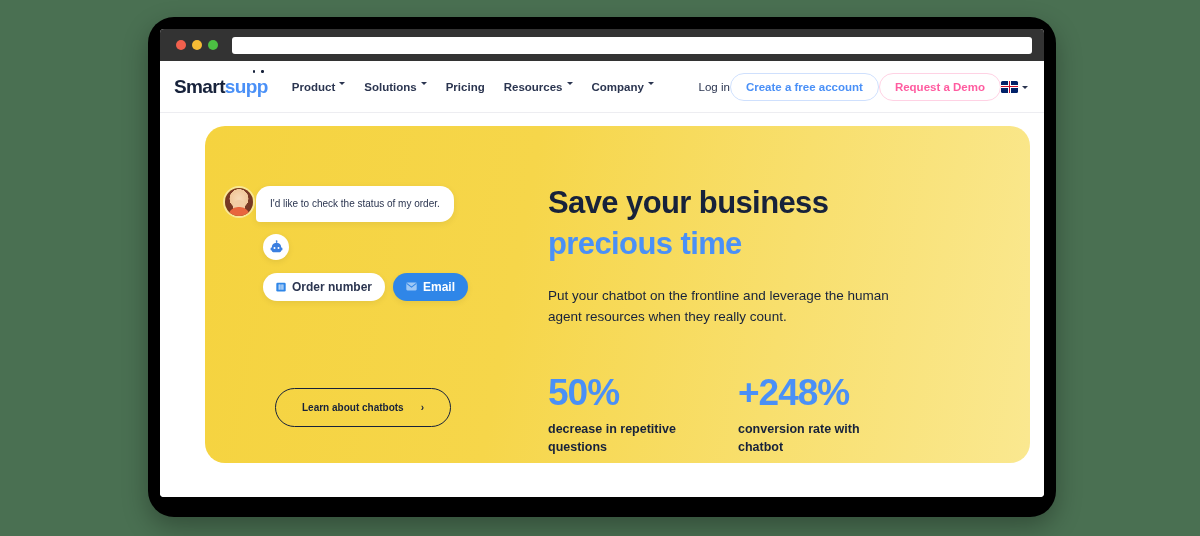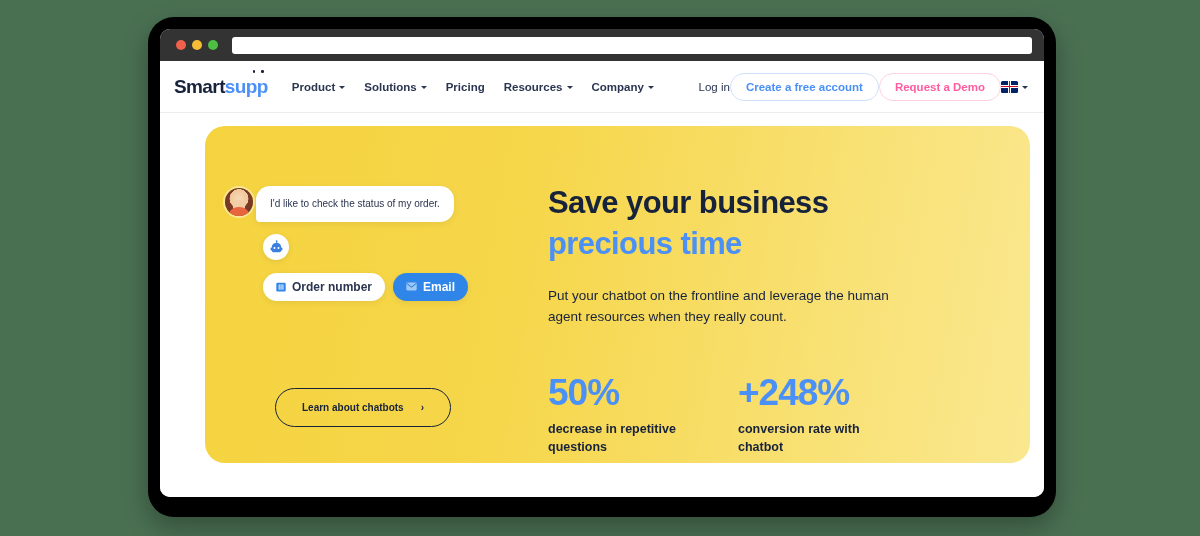--- a/index.html
+++ b/index.html
@@ -27,21 +27,21 @@
   }
 
   
   #browser-window {
     position: absolute;
     left: 160px;
     top: 29px;
     width: 884px;
     height: 468px;
     background: #ffffff;
-    border-radius: 10px;
+    border-radius: 4px;
     overflow: hidden;
   }
 
   
   #browser-chrome {
     position: relative;
     height: 32px;
     background: #333333;
     display: flex;
     align-items: center;
@@ -111,21 +111,21 @@
   #logo .logo-supp::before { right: 12.5px; }
   #logo .logo-supp::after  { right: 4px; }
 
   #main-nav {
     display: flex;
     align-items: center;
     gap: 19px;
   }
   .nav-item {
     display: flex;
-    align-items: center;
+    align-items: flex-start;
     gap: 4px;
     font-size: 11.5px;
     color: #2b3550;
     font-weight: 600;
     cursor: pointer;
     white-space: nowrap;
   }
   .caret {
     width: 0; height: 0;
     border-left: 3px solid transparent;

